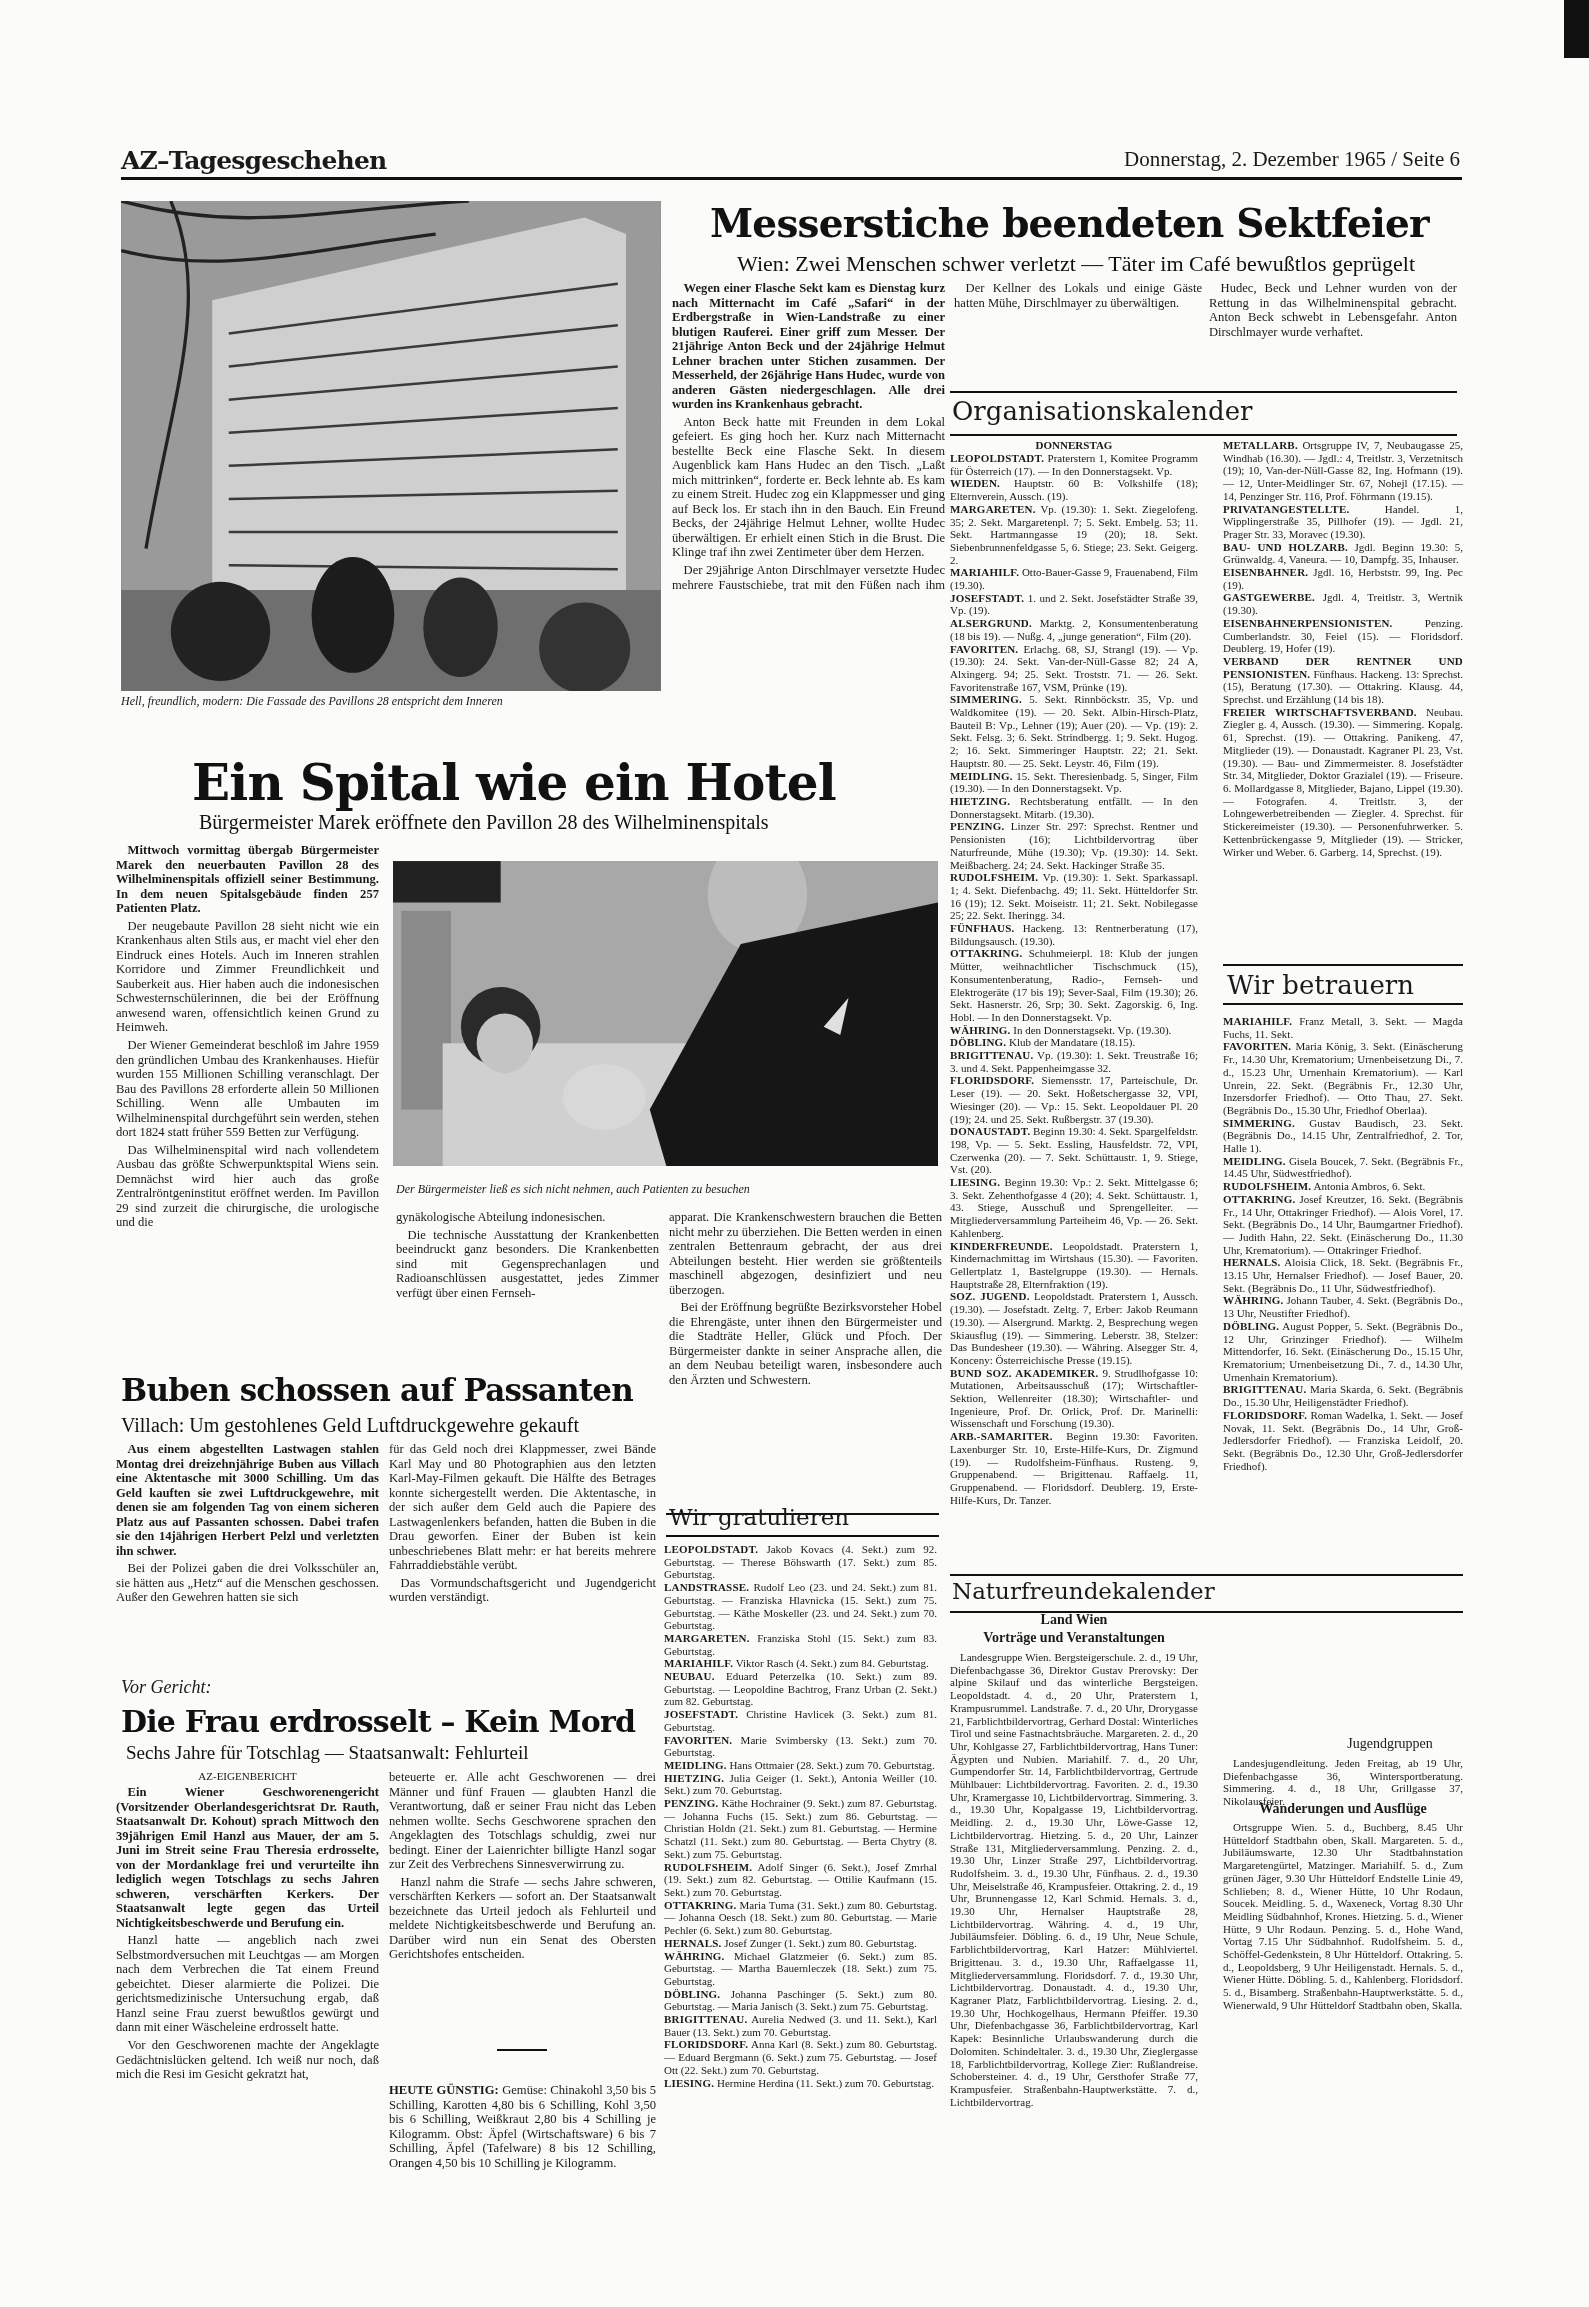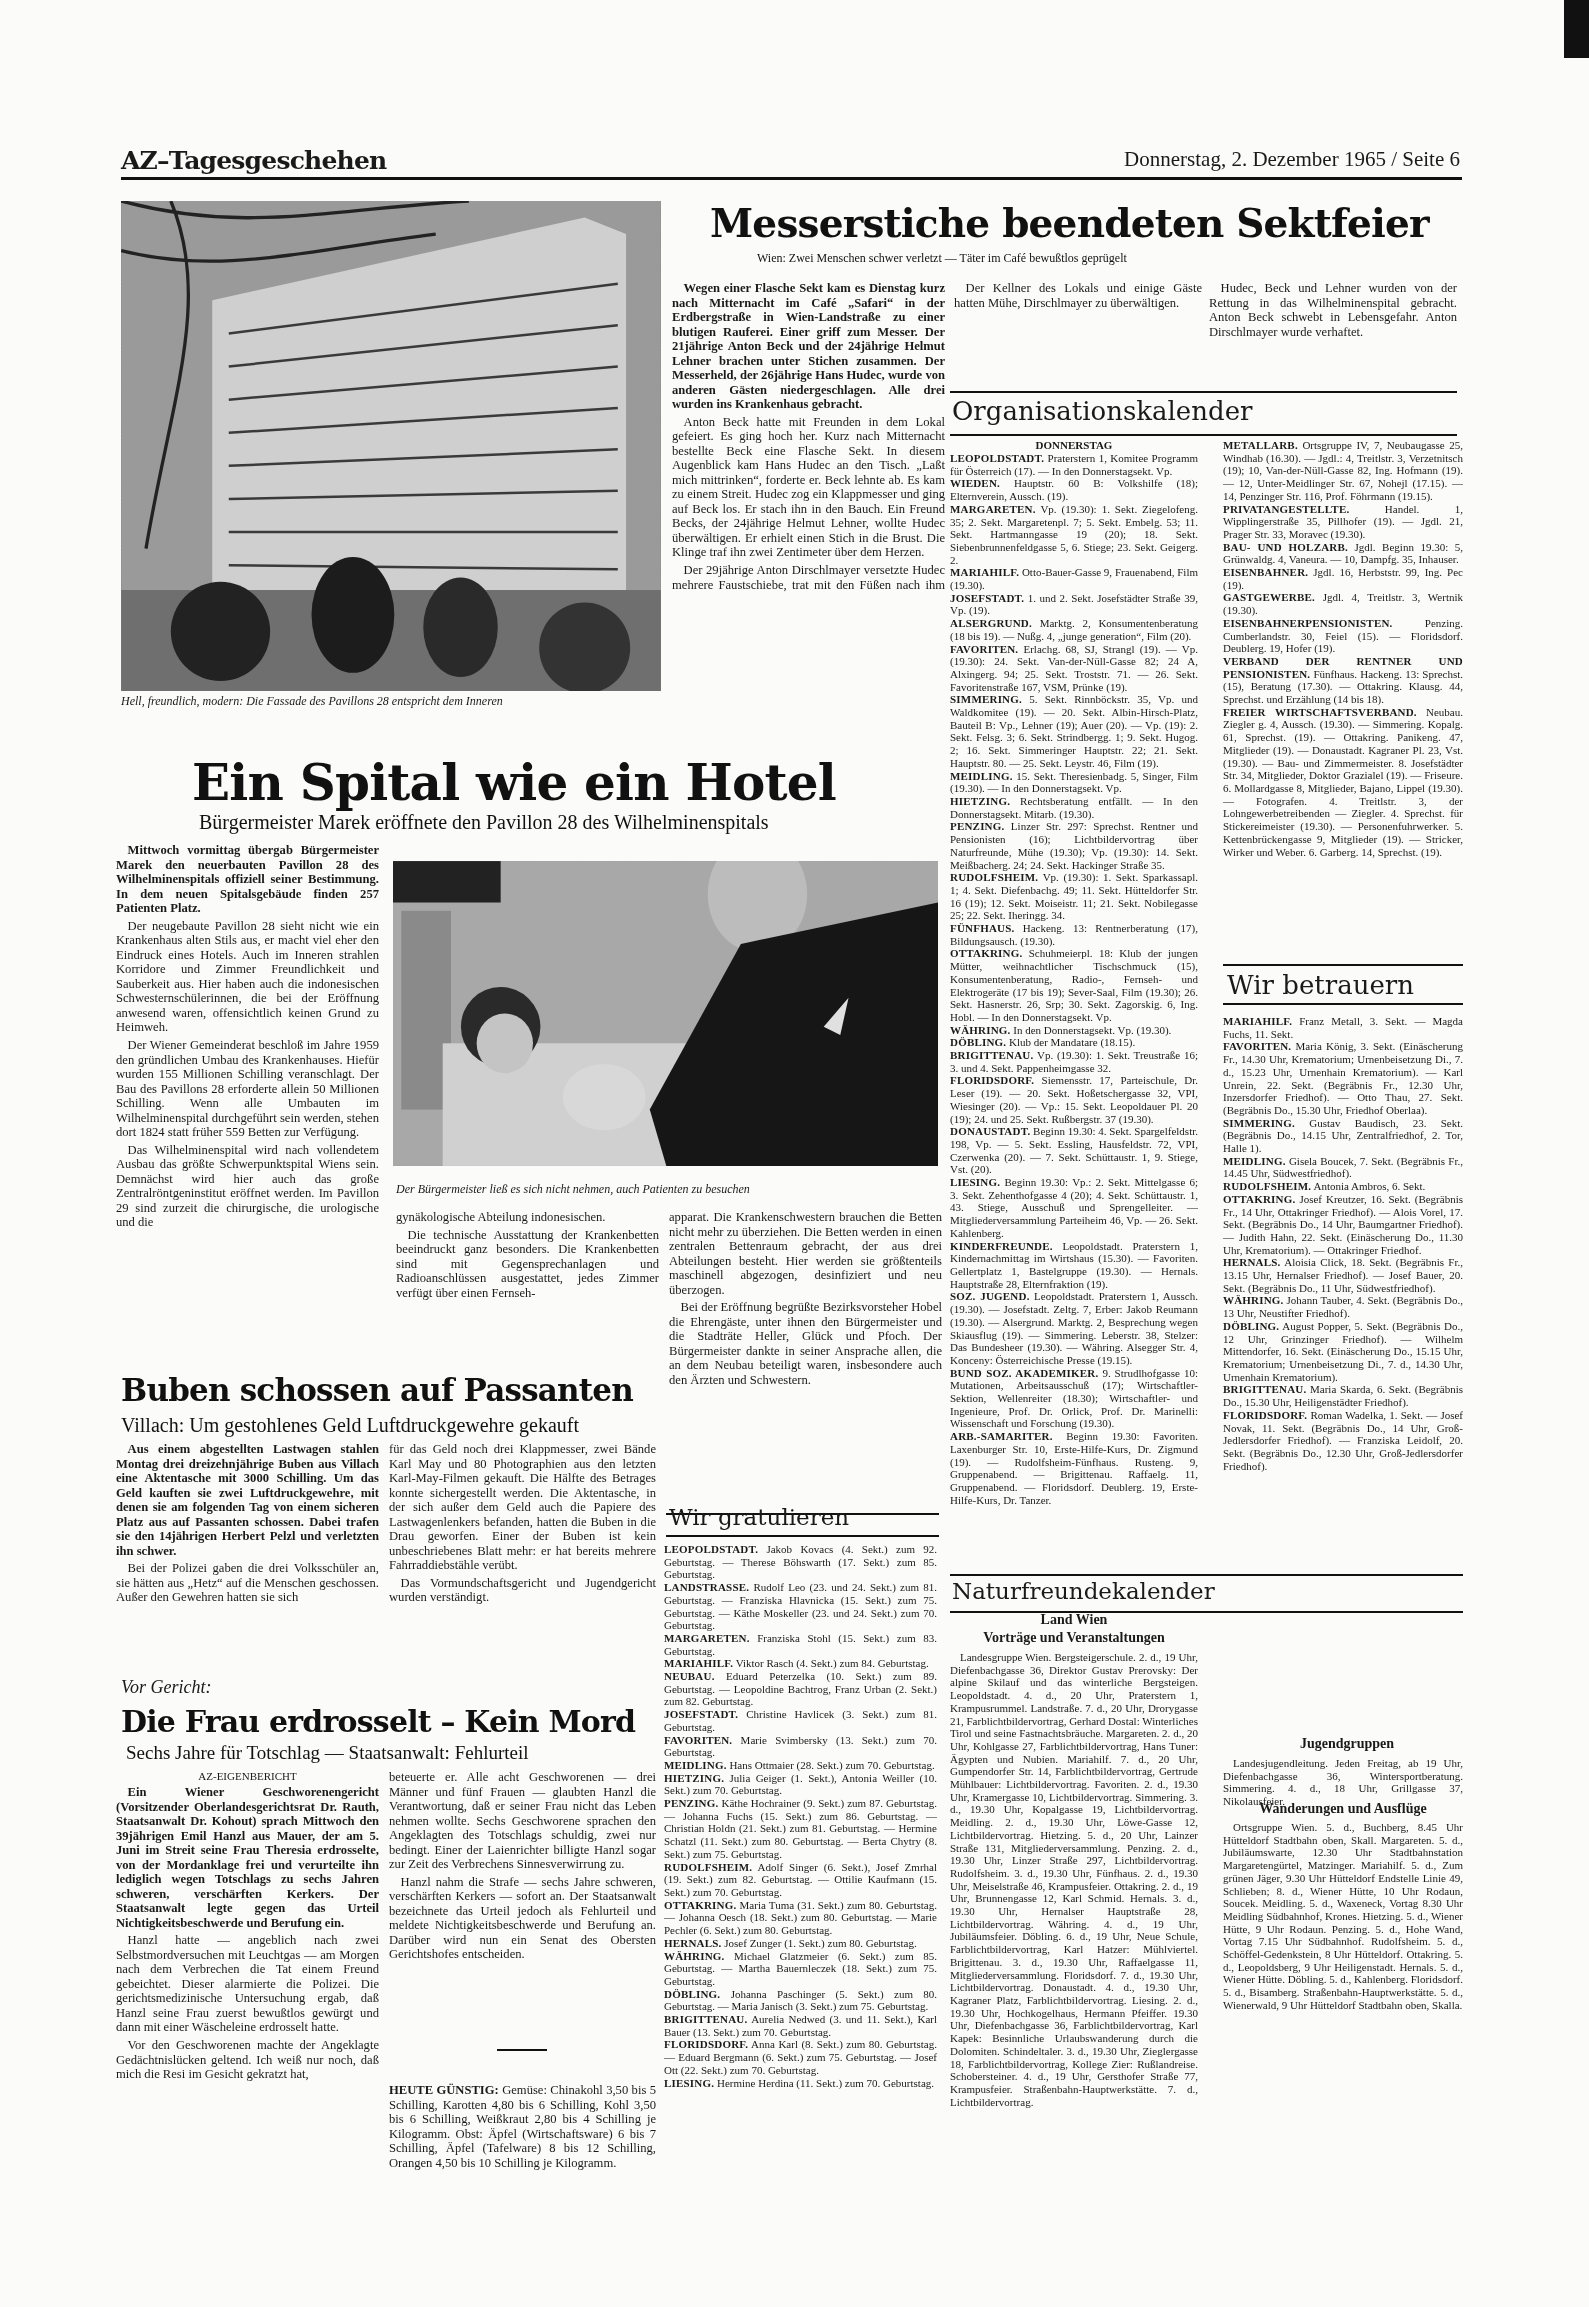--- a/index.html
+++ b/index.html
@@ -56,21 +56,21 @@
     <rect x="0" y="470" width="652" height="122" fill="#6f6f6f"></rect>
     <ellipse cx="120" cy="520" rx="60" ry="60" fill="#222"></ellipse>
     <ellipse cx="280" cy="500" rx="50" ry="70" fill="#1c1c1c"></ellipse>
     <ellipse cx="410" cy="515" rx="45" ry="60" fill="#2a2a2a"></ellipse>
     <ellipse cx="560" cy="540" rx="55" ry="55" fill="#333"></ellipse>
   </svg>
 </div>
 <div class="abs caption" style="left:121px;top:694px;width:546px;">Hell, freundlich, modern: Die Fassade des Pavillons 28 entspricht dem Inneren</div>
 
 <div class="abs headline" style="left:710px;top:200px;font-size:39px;">Messerstiche beendeten Sektfeier</div>
-<div class="abs subhead" style="left:737px;top:251px;font-size:12px;margin-left:20px;">Wien: Zwei Menschen schwer verletzt — Täter im Café bewußtlos geprügelt</div>
+<div class="abs subhead" style="left:737px;top:251px;font-size:22px;">Wien: Zwei Menschen schwer verletzt — Täter im Café bewußtlos geprügelt</div>
 
 <div class="abs col" style="left:672px;top:281px;width:273px;">
   <p class="lead">Wegen einer Flasche Sekt kam es Dienstag kurz nach Mitternacht im Café „Safari“ in der Erdbergstraße in Wien-Landstraße zu einer blutigen Rauferei. Einer griff zum Messer. Der 21jährige Anton Beck und der 24jährige Helmut Lehner brachen unter Stichen zusammen. Der Messerheld, der 26jährige Hans Hudec, wurde von anderen Gästen niedergeschlagen. Alle drei wurden ins Krankenhaus gebracht.</p>
   <p>Anton Beck hatte mit Freunden in dem Lokal gefeiert. Es ging hoch her. Kurz nach Mitternacht bestellte Beck eine Flasche Sekt. In diesem Augenblick kam Hans Hudec an den Tisch. „Laßt mich mittrinken“, forderte er. Beck lehnte ab. Es kam zu einem Streit. Hudec zog ein Klappmesser und ging auf Beck los. Er stach ihn in den Bauch. Ein Freund Becks, der 24jährige Helmut Lehner, wollte Hudec überwältigen. Er erhielt einen Stich in die Brust. Die Klinge traf ihn zwei Zentimeter über dem Herzen.</p>
   <p style="max-height:30px;overflow:hidden;">Der 29jährige Anton Dirschlmayer versetzte Hudec mehrere Faustschiebe, trat mit den Füßen nach ihm und schlug, als dieser zu Boden stürzte, mit einem Stuhl auf ihn ein.</p>
 </div>
 <div class="abs col" style="left:954px;top:281px;width:248px;">
   <p>Der Kellner des Lokals und einige Gäste hatten Mühe, Dirschlmayer zu überwältigen.</p>
 </div>
 <div class="abs col" style="left:1209px;top:281px;width:248px;">
@@ -228,19 +228,19 @@
 </div>
 
 <div class="abs rule-thin" style="left:950px;top:1574px;width:513px;"></div>
 <div class="abs box-title" style="left:952px;top:1578px;font-size:23px;">Naturfreundekalender</div>
 <div class="abs rule-thin" style="left:950px;top:1611px;width:513px;"></div>
 
 <div class="abs small center" style="left:950px;top:1614px;width:248px;font-size:14px;font-weight:bold;">Land Wien</div>
 <div class="abs small center" style="left:950px;top:1632px;width:248px;font-size:14px;font-weight:bold;">Vorträge und Veranstaltungen</div>
 <div class="abs small" style="left:950px;top:1651px;width:248px;height:613px;overflow:hidden;text-indent:10px;">Landesgruppe Wien. Bergsteigerschule. 2. d., 19 Uhr, Diefenbachgasse 36, Direktor Gustav Prerovsky: Der alpine Skilauf und das winterliche Bergsteigen. Leopoldstadt. 4. d., 20 Uhr, Praterstern 1, Krampusrummel. Landstraße. 7. d., 20 Uhr, Drorygasse 21, Farblichtbildervortrag, Gerhard Dostal: Winterliches Tirol und seine Fastnachtsbräuche. Margareten. 2. d., 20 Uhr, Kohlgasse 27, Farblichtbildervortrag, Hans Tuner: Ägypten und Nubien. Mariahilf. 7. d., 20 Uhr, Gumpendorfer Str. 14, Farblichtbildervortrag, Gertrude Mühlbauer: Lichtbildervortrag. Favoriten. 2. d., 19.30 Uhr, Kramergasse 10, Lichtbildervortrag. Simmering. 3. d., 19.30 Uhr, Kopalgasse 19, Lichtbildervortrag. Meidling. 2. d., 19.30 Uhr, Löwe-Gasse 12, Lichtbildervortrag. Hietzing. 5. d., 20 Uhr, Lainzer Straße 131, Mitgliederversammlung. Penzing. 2. d., 19.30 Uhr, Linzer Straße 297, Lichtbildervortrag. Rudolfsheim. 3. d., 19.30 Uhr, Fünfhaus. 2. d., 19.30 Uhr, Meiselstraße 46, Krampusfeier. Ottakring. 2. d., 19 Uhr, Brunnengasse 12, Karl Schmid. Hernals. 3. d., 19.30 Uhr, Hernalser Hauptstraße 28, Lichtbildervortrag. Währing. 4. d., 19 Uhr, Jubiläumsfeier. Döbling. 6. d., 19 Uhr, Neue Schule, Farblichtbildervortrag, Karl Hatzer: Mühlviertel. Brigittenau. 3. d., 19.30 Uhr, Raffaelgasse 11, Mitgliederversammlung. Floridsdorf. 7. d., 19.30 Uhr, Lichtbildervortrag. Donaustadt. 4. d., 19.30 Uhr, Kagraner Platz, Farblichtbildervortrag. Liesing. 2. d., 19.30 Uhr, Hochkogelhaus, Hermann Pfeiffer. 19.30 Uhr, Diefenbachgasse 36, Farblichtbildervortrag, Karl Kapek: Besinnliche Urlaubswanderung durch die Dolomiten. Schindeltaler. 3. d., 19.30 Uhr, Zieglergasse 18, Farblichtbildervortrag, Kollege Zier: Rußlandreise. Schobersteiner. 4. d., 19 Uhr, Gersthofer Straße 77, Krampusfeier. Straßenbahn-Hauptwerkstätte. 7. d., Lichtbildervortrag.</div>
 
-<div class="abs small center" style="left:1227px;top:1738px;width:240px;font-size:14px;font-weight:bold;">Jugendgruppen</div>
+<div class="abs small center" style="left:1270px;top:1738px;width:240px;font-size:14px;font-weight:normal;">Jugendgruppen</div>
 <div class="abs small" style="left:1223px;top:1757px;width:240px;text-indent:10px;">Landesjugendleitung. Jeden Freitag, ab 19 Uhr, Diefenbachgasse 36, Wintersportberatung. Simmering. 4. d., 18 Uhr, Grillgasse 37, Nikolausfeier.</div>
 <div class="abs small center" style="left:1223px;top:1803px;width:240px;font-size:14px;font-weight:bold;">Wanderungen und Ausflüge</div>
 <div class="abs small" style="left:1223px;top:1821px;width:240px;height:447px;overflow:hidden;text-indent:10px;">Ortsgruppe Wien. 5. d., Buchberg, 8.45 Uhr Hütteldorf Stadtbahn oben, Skall. Margareten. 5. d., Jubiläumswarte, 12.30 Uhr Stadtbahnstation Margaretengürtel, Matzinger. Mariahilf. 5. d., Zum grünen Jäger, 9.30 Uhr Hütteldorf Endstelle Linie 49, Schlieben; 8. d., Wiener Hütte, 10 Uhr Rodaun, Soucek. Meidling. 5. d., Waxeneck, Vortag 8.30 Uhr Meidling Südbahnhof, Krones. Hietzing. 5. d., Wiener Hütte, 9 Uhr Rodaun. Penzing. 5. d., Hohe Wand, Vortag 7.15 Uhr Südbahnhof. Rudolfsheim. 5. d., Schöffel-Gedenkstein, 8 Uhr Hütteldorf. Ottakring. 5. d., Leopoldsberg, 9 Uhr Heiligenstadt. Hernals. 5. d., Wiener Hütte. Döbling. 5. d., Kahlenberg. Floridsdorf. 5. d., Bisamberg. Straßenbahn-Hauptwerkstätte. 5. d., Wienerwald, 9 Uhr Hütteldorf Stadtbahn oben, Skalla.</div>
 
 <div class="abs right-strip"></div>
 
 
 </body></html>

